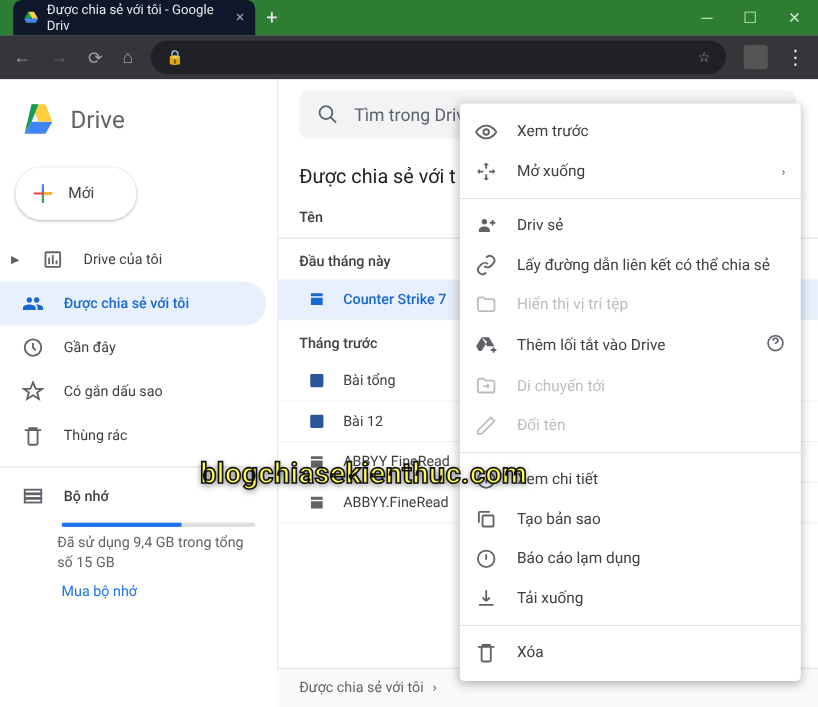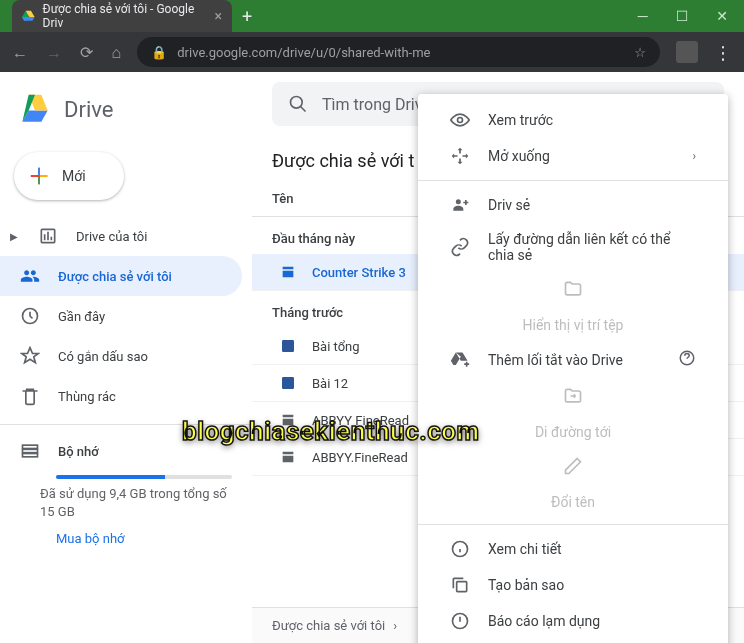--- a/index.html
+++ b/index.html
@@ -1,19 +1,19 @@
 <!DOCTYPE html>
 <html><head>
 <meta charset="utf-8">
 <style>
 * { margin: 0; padding: 0; box-sizing: border-box; font-family: 'Segoe UI', Roboto, Arial, sans-serif; }
 body { width: 744px; height: 643px; background: #f0f0f0; overflow: hidden; position: relative; }
 
 .titlebar { height: 32px; background: #2d7d32; display: flex; align-items: center; padding: 0 8px; }
-.tab { display: flex; align-items: center; background: #404040; border-radius: 8px 8px 0 0; padding: 0 10px; height: 32px; margin-left: 4px; gap: 8px; color: #e8eaed; font-size: 12px; max-width: 220px; }
+.tab { display: flex; align-items: center; background: #0f172a; border-radius: 8px 8px 0 0; padding: 0 10px; height: 32px; margin-left: 4px; gap: 8px; color: #e8eaed; font-size: 12px; max-width: 220px; }
 .tab .fav { width: 14px; height: 14px; }
 .tab-close { color: #9aa0a6; font-size: 14px; margin-left: 6px; }
 .newtab { margin-left: 10px; color: #e8eaed; font-size: 18px; }
 .winctrls { margin-left: auto; display: flex; gap: 28px; color: #cbe8cc; padding-right: 8px; font-size: 14px; }
 
 .addrbar { height: 40px; background: #35363a; display: flex; align-items: center; padding: 0 12px; gap: 16px; }
 .addrbar .naviconarea { display: flex; gap: 18px; align-items: center; color: #9aa0a6; font-size: 16px; }
 .omnibox { flex: 1; background: #202124; border-radius: 18px; height: 30px; display: flex; align-items: center; padding: 0 14px; gap: 10px; color: #9aa0a6; font-size: 13px; }
 .omnibox .lock { color: #9aa0a6; }
 .user-square { width: 22px; height: 22px; background: #555; border-radius: 3px; }
@@ -29,38 +29,38 @@
 .side-row.withexpand { padding-left: 10px; }
 .side-row.active { background: #e8f0fe; color: #1967d2; font-weight: 500; }
 .side-row.active .side-icon { color: #1967d2; }
 .side-icon { width: 20px; height: 20px; color: #5f6368; display: flex; align-items: center; justify-content: center; }
 .expand-tri { width: 10px; color: #5f6368; font-size: 10px; }
 .side-sep { border-top: 1px solid #e0e0e0; margin: 8px 0 8px 0; }
 .storage-row { display: flex; align-items: center; gap: 18px; padding: 8px 20px; }
 .storage-text { font-size: 13px; color: #3c4043; font-weight: 500; }
 .storage-bar { margin: 6px 20px 6px 56px; height: 4px; background: #e0e0e0; border-radius: 2px; overflow: hidden; }
 .storage-fill { height: 100%; background: #1a73e8; width: 62%; }
-.storage-detail { margin: 4px 20px 10px 40px; font-size: 13px; color: #5f6368; line-height: 1.4; }
+.storage-detail { margin: 4px 20px 10px 52px; font-size: 13px; color: #5f6368; line-height: 1.4; }
 .buy-link { margin-left: 56px; font-size: 13px; color: #1a73e8; font-weight: 400; }
 
 .main { flex: 1; background: #fff; position: relative; }
 .searchbar { margin: 10px 0 0 0; padding: 0 20px; }
 .searchbox { background: #f1f3f4; border-radius: 8px; height: 44px; display: flex; align-items: center; padding: 0 16px; gap: 14px; color: #5f6368; }
 .page-title { padding: 24px 20px 10px; font-size: 18px; color: #202124; }
 .col-header { padding: 10px 20px; font-size: 13px; font-weight: 500; color: #3c4043; border-bottom: 1px solid #e0e0e0; }
 .section-label { padding: 14px 20px 8px; font-size: 13px; font-weight: 500; color: #3c4043; }
 .file-row { display: flex; align-items: center; gap: 16px; padding: 10px 20px 10px 28px; font-size: 13px; color: #3c4043; border-bottom: 1px solid #f0f0f0; }
 .file-row.selected { background: #e8f0fe; color: #1967d2; font-weight: 500; }
 .file-icon { width: 16px; height: 16px; color: #5f6368; display: flex; align-items: center; justify-content: center; }
 .file-row.selected .file-icon { color: #1967d2; }
 .breadcrumb-bar { position: absolute; bottom: 0; left: 0; right: 0; padding: 10px 20px; font-size: 13px; color: #5f6368; border-top: 1px solid #e0e0e0; background: #fafafa; display: flex; align-items: center; gap: 8px; }
 
 .ctxmenu { position: absolute; top: 94px; left: 418px; width: 310px; background: #fff; border-radius: 4px; box-shadow: 0 2px 10px rgba(0,0,0,0.3); padding: 8px 0; z-index: 100; }
-.ctx-row { display: flex; align-items: center; gap: 18px; padding: 8px 32px; font-size: 14px; color: #3c4043; position: relative; }
-.ctx-row.disabled { color: #bdbdbd; flex-direction: column; }
+.ctx-row { display: flex; align-items: center; gap: 18px; padding: 8px 14px; font-size: 14px; color: #3c4043; position: relative; }
+.ctx-row.disabled { color: #bdbdbd; }
 .ctx-row.disabled .ctx-icon { color: #bdbdbd; }
 .ctx-icon { width: 20px; height: 20px; color: #5f6368; display: flex; align-items: center; justify-content: center; flex-shrink: 0; }
 .ctx-sep { border-top: 1px solid #e0e0e0; margin: 6px 0; }
 .ctx-chevron { margin-left: auto; color: #5f6368; font-size: 12px; }
 .ctx-help { margin-left: auto; color: #5f6368; }
 
 .watermark { position: absolute; top: 416px; left: 182px; font-size: 26px; font-weight: 700; color: #fdfb4b; -webkit-text-stroke: 1.5px #111; text-shadow: 0 2px 6px rgba(0,0,0,0.6); z-index: 200; letter-spacing: 0.5px; }
 
 svg { width: 100%; height: 100%; }
 </style>
@@ -89,21 +89,20 @@
 
 <div class="addrbar">
   <div class="naviconarea">
     <span>←</span>
     <span style="opacity:.4">→</span>
     <span>⟳</span>
     <span>⌂</span>
   </div>
   <div class="omnibox">
     <span class="lock">🔒</span>
-    <span>drive.google.com/drive/u/0/shared-with-me</span>
     <span style="margin-left:auto">☆</span>
   </div>
   <div class="user-square"></div>
   <span class="menu-dots">⋮</span>
 </div>
 
 <div class="content">
   <div class="sidebar">
     <div class="brand">
       <span style="width:38px;height:38px">
@@ -201,21 +200,21 @@
     </div>
     <div class="page-title">Được chia sẻ với t</div>
     <div class="col-header">Tên</div>
     <div class="section-label">Đầu tháng này</div>
     <div class="file-row selected">
       <span class="file-icon">
           <svg viewBox="0 0 24 24" fill="currentColor">
             <path d="M4 4h16v4H4zm0 6h16v10H4zm6 2h4v2h-4z"></path>
           </svg>
         </span>
-      <span>Counter Strike 3</span>
+      <span>Counter Strike 7</span>
     </div>
     <div class="section-label">Tháng trước</div>
     <div class="file-row">
       <span class="file-icon" style="color:#2b579a">
           <svg viewBox="0 0 24 24" fill="currentColor">
             <rect x="3" y="3" width="18" height="18" rx="2"></rect>
           </svg>
         </span>
       <span>Bài tổng</span>
     </div>
@@ -307,21 +306,21 @@
           <circle cx="12" cy="12" r="9"></circle>
           <path d="M9 9a3 3 0 116 0c0 2-3 2-3 4M12 17h0"></path>
         </svg></span>
   </div>
   <div class="ctx-row disabled">
     <span class="ctx-icon">
         <svg viewBox="0 0 24 24" fill="none" stroke="currentColor" stroke-width="2">
           <path d="M3 6a2 2 0 012-2h4l2 2h8a2 2 0 012 2v9a2 2 0 01-2 2H5a2 2 0 01-2-2zM9 12h6m0 0l-2-2m2 2l-2 2"></path>
         </svg>
       </span>
-    <span>Di đường tới</span>
+    <span>Di chuyển tới</span>
   </div>
   <div class="ctx-row disabled">
     <span class="ctx-icon">
         <svg viewBox="0 0 24 24" fill="none" stroke="currentColor" stroke-width="2">
           <path d="M17 3l4 4L7 21H3v-4z"></path>
         </svg>
       </span>
     <span>Đổi tên</span>
   </div>
   <div class="ctx-sep"></div>

